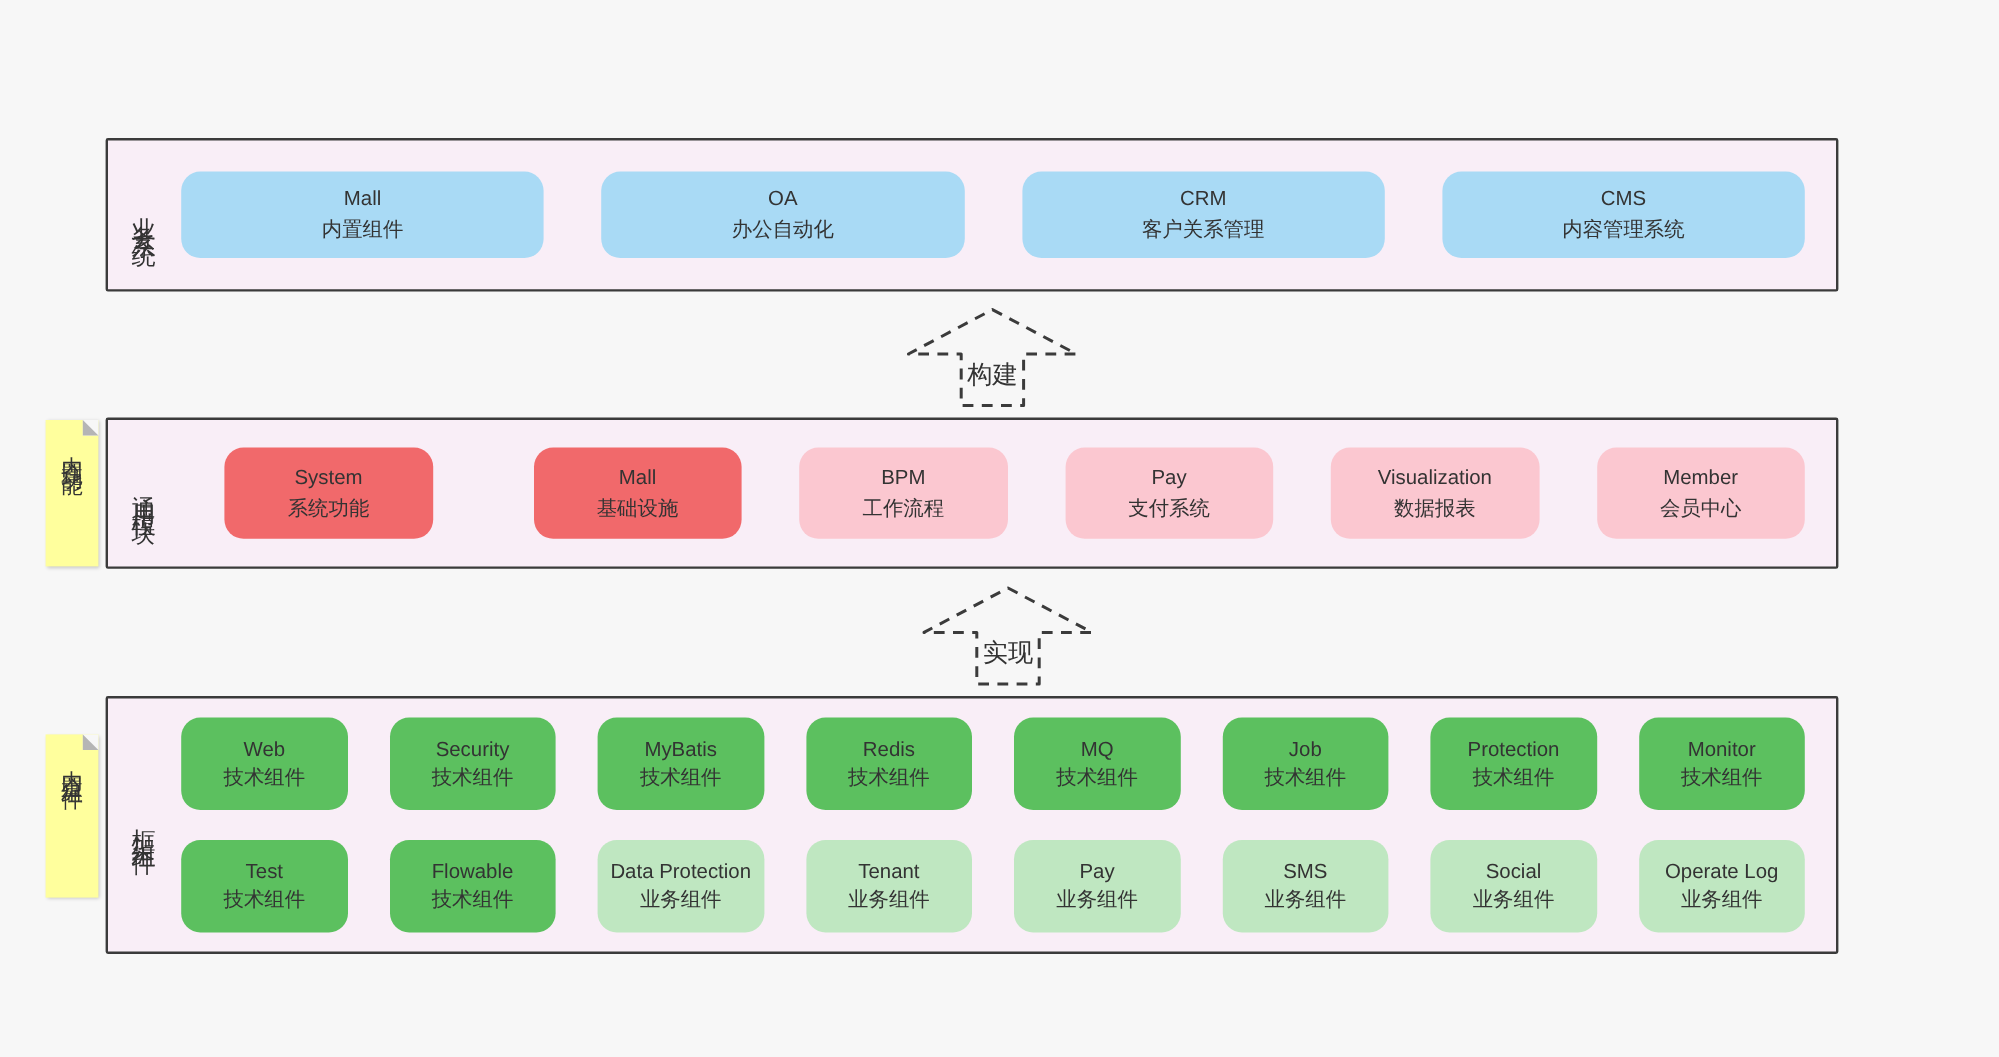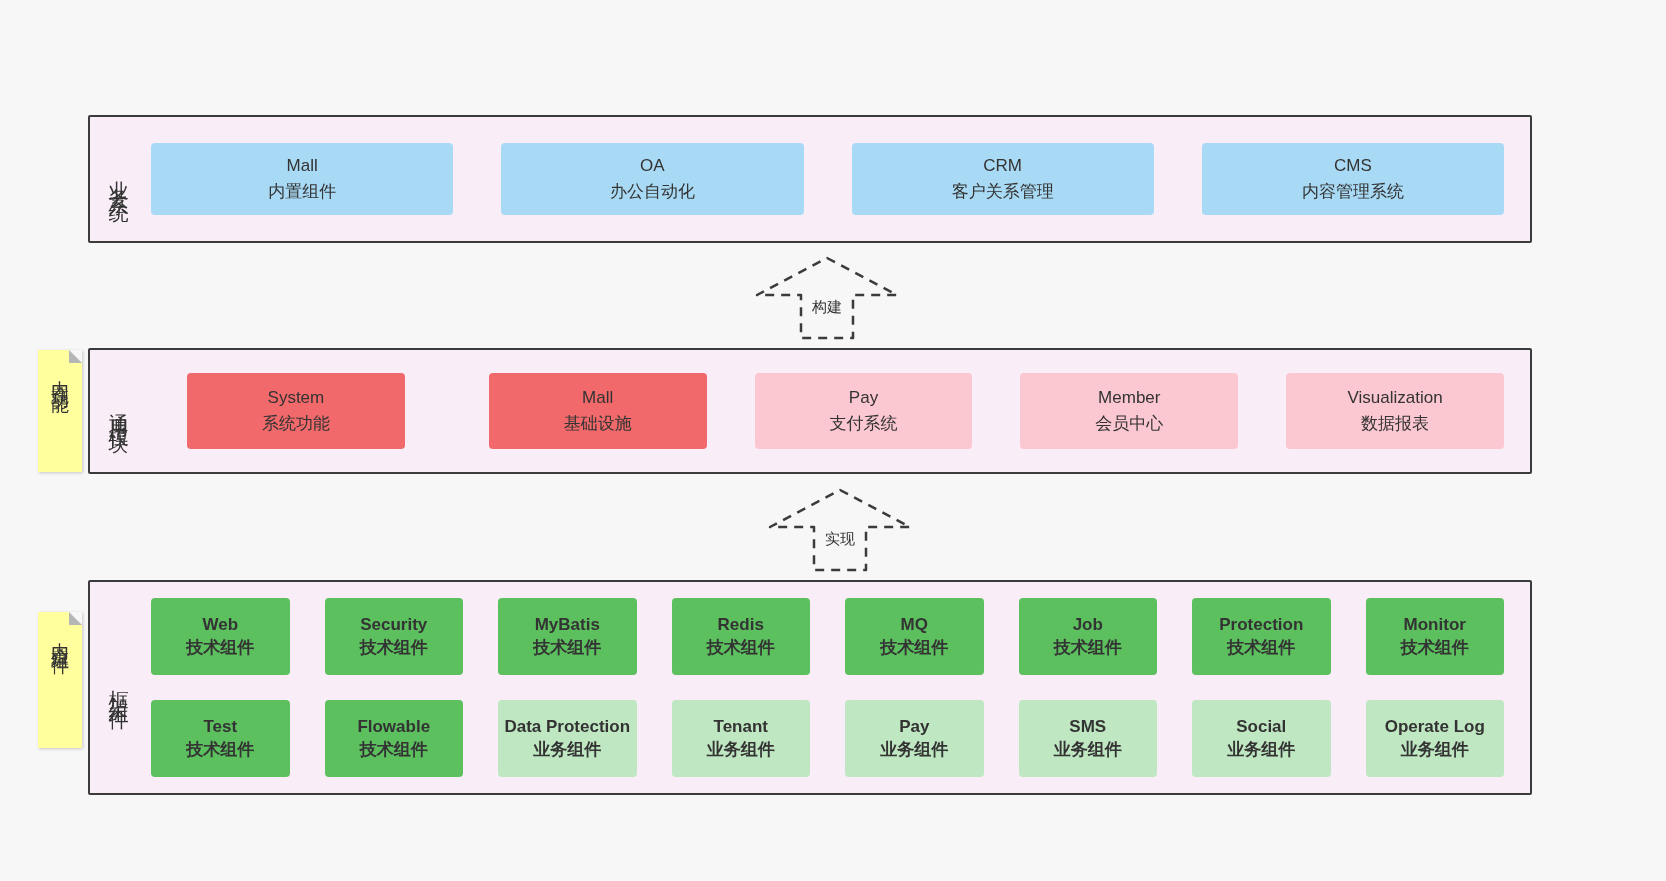--- a/index.html
+++ b/index.html
@@ -44,27 +44,26 @@
 
   .boxes{
     flex:1;display:flex;gap:48px;
     margin:0 26px 0 18px;
   }
   .boxes-grid{
     flex:1;display:grid;
     grid-template-columns:repeat(8,1fr);
     gap:25px 35px;
     margin:0 26px 0 18px;
-    font-weight:bold;
   }
 
   .box{
     flex:1;
     display:flex;flex-direction:column;justify-content:center;align-items:center;
-    border-radius:4px;text-align:center;
+    border-radius:16px;text-align:center;
     font-size:17px;line-height:1.55;
     padding:4px 6px;
   }
   #business-layer .box{height:72px;}
   #modules-layer .box{height:76px;}
   #framework-layer .box{height:77px;line-height:1.35;}
 
   .box--blue{background:var(--blue);}
   .box--red{background:var(--red);margin-left:36px;}
   .box--pink{background:var(--pink);}
@@ -91,21 +90,21 @@
     font-size:18px;letter-spacing:5px;
   }
 
   
   .arrow{position:absolute;width:150px;height:88px;}
   #arrow-build{left:752px;top:254px;}
   #arrow-implement{left:765px;top:486px;}
   .arrow svg{position:absolute;left:0;top:0;}
   .arrow-label{
     position:absolute;left:0;right:0;top:44px;
-    text-align:center;font-size:15px;color:var(--text);
+    text-align:center;font-size:21px;color:var(--text);
   }
 </style>
 </head>
 <body>
 
 <div class="layer" id="business-layer">
   <div class="layer-label">业务系统</div>
   <div class="boxes">
     <div class="box box--blue">
       <span>Mall</span>
@@ -142,30 +141,34 @@
   <div class="boxes">
     <div class="box box--red">
       <span>System</span>
       <span>系统功能</span>
     </div>
     <div class="box box--red">
       <span>Mall</span>
       <span>基础设施</span>
     </div>
     <div class="box box--pink">
+      <span>BPM</span>
+      <span>工作流程</span>
+    </div>
+    <div class="box box--pink">
       <span>Pay</span>
       <span>支付系统</span>
     </div>
     <div class="box box--pink">
+      <span>Visualization</span>
+      <span>数据报表</span>
+    </div>
+    <div class="box box--pink">
       <span>Member</span>
       <span>会员中心</span>
-    </div>
-    <div class="box box--pink">
-      <span>Visualization</span>
-      <span>数据报表</span>
     </div>
   </div>
 </div>
 
 <div class="arrow" id="arrow-implement">
   <svg width="150" height="88" viewBox="0 0 150 88">
     <path d="M75 4 L145 41 L101 41 L101 84 L49 84 L49 41 L5 41 Z" fill="none" stroke="#3b3b3b" stroke-width="2.5" stroke-dasharray="9 7" stroke-linejoin="round"></path>
   </svg>
   <div class="arrow-label">实现</div>
 </div>

